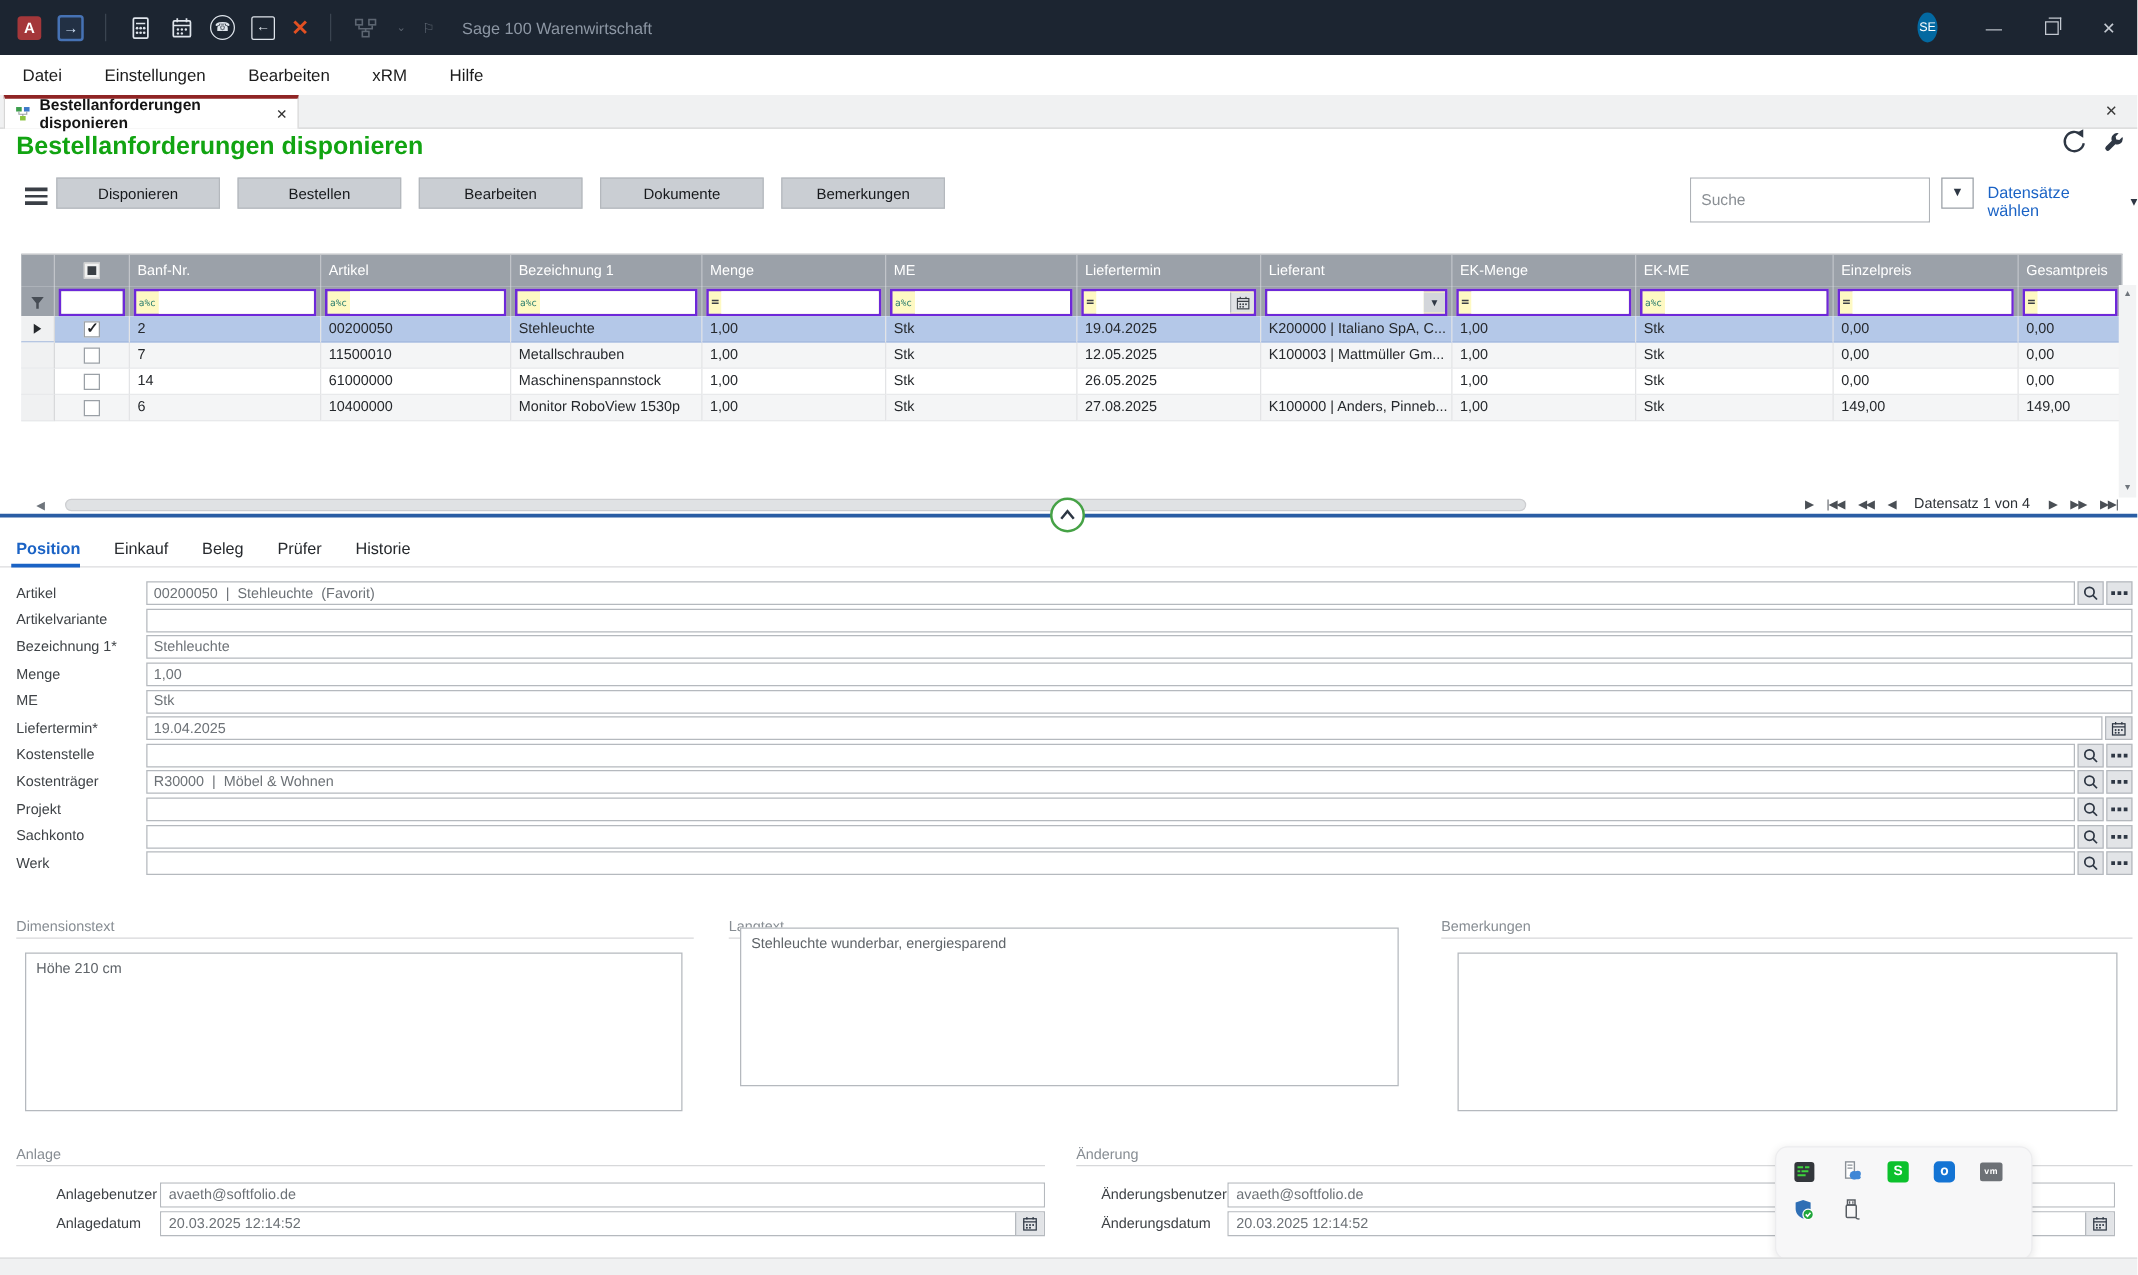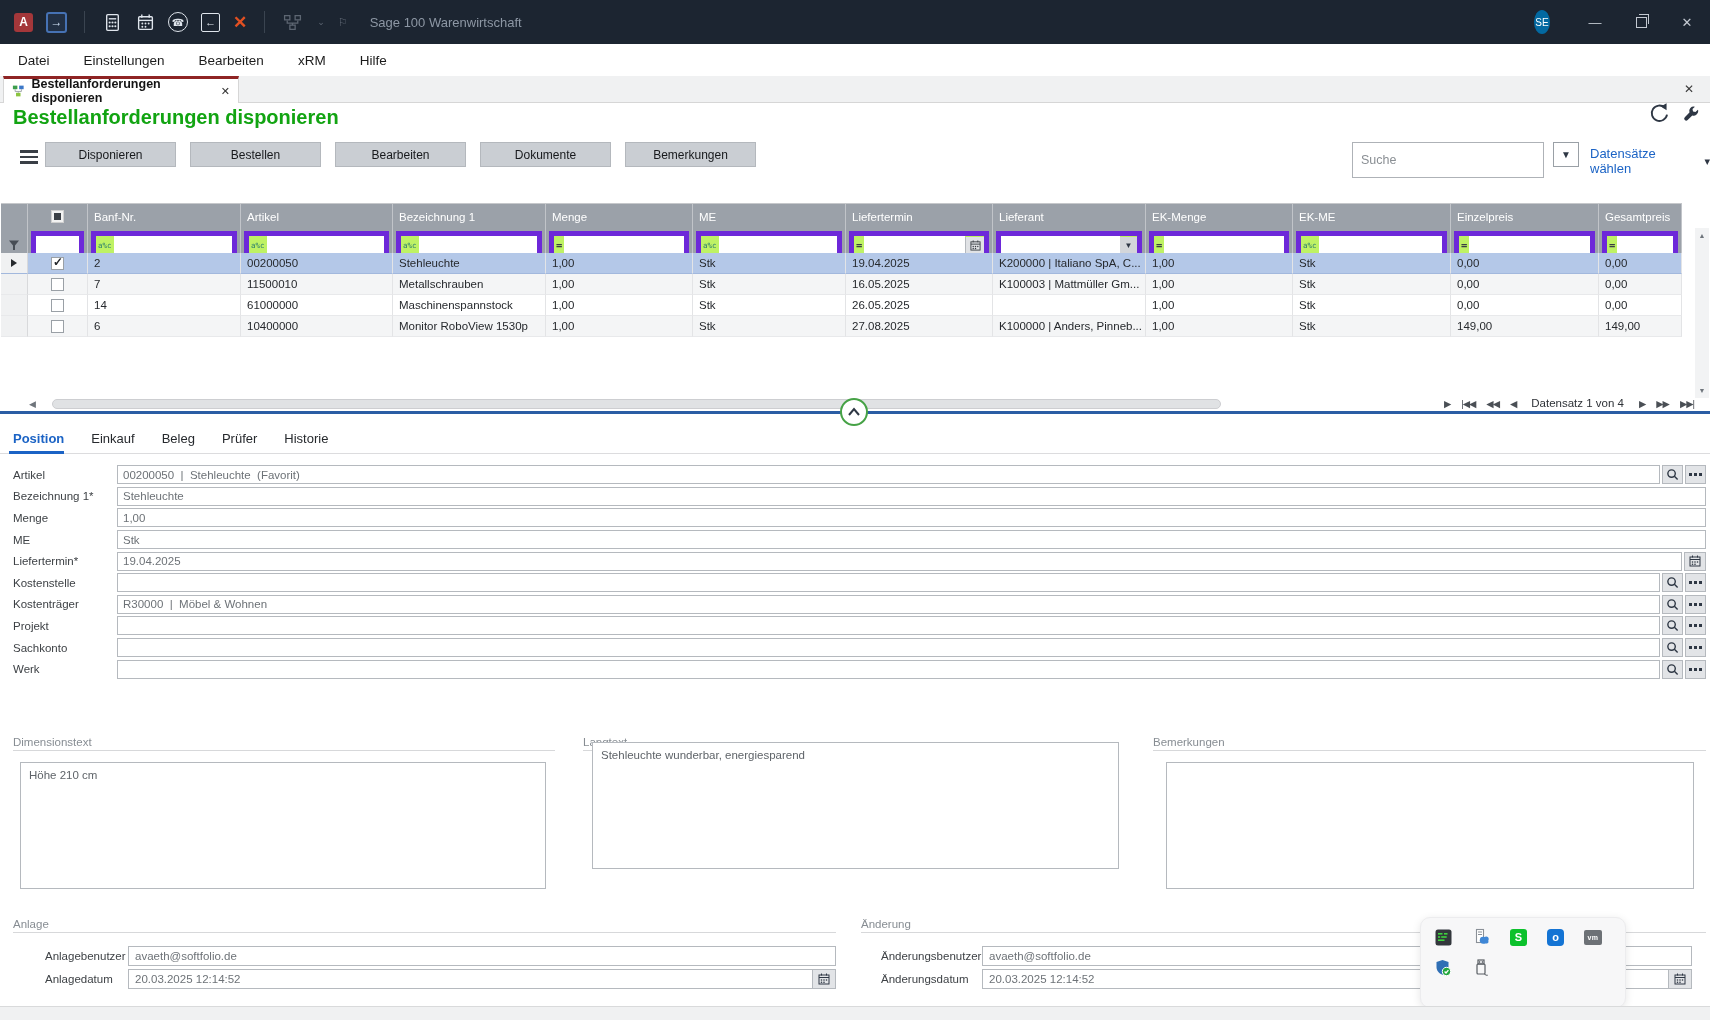--- a/index.html
+++ b/index.html
@@ -43,28 +43,28 @@
   .tbtn{width:131px;height:25px;background:#caced3;border:1px solid #b4b8bd;box-sizing:border-box;font-size:12px;color:#17191c;display:flex;align-items:center;justify-content:center}
   .searchbox{left:1352px;top:142px;width:192px;height:36px;border:1px solid #aeb2b7;box-sizing:border-box;background:#fff}
   .searchbox input{width:100%;height:100%;border:0;outline:0;padding:0 8px;font-size:12.5px;color:#555;box-sizing:border-box;font-family:inherit}
   .searchbox input::placeholder{color:#8a8f94}
   .filterbtn{left:1553px;top:142px;width:26px;height:25px;border:1px solid #9aa0a6;background:#fff;box-sizing:border-box;display:flex;align-items:center;justify-content:center}
   .filterbtn::after{content:"▼";font-size:10px;color:#2e3744}
   .recordslink{left:1590px;top:146px;font-size:13px;color:#1b63c5;display:flex;align-items:center;gap:8px}
   .recordslink::after{content:"▾";color:#2e3744;font-size:11px}
 
   
-  .grid{left:1px;top:203px;width:1681px}
+  .grid{left:17px;top:203px;width:1681px}
   .grow{display:grid;grid-template-columns:27px 60px 153px 152px 153px 147px 153px 147px 153px 147px 158px 148px 83px}
   .ghead{height:25px;background:#9ba1a9;border-top:1px solid #c6c8cb}
   .hc{color:#fff;font-size:11.5px;display:flex;align-items:center;padding-left:6px;border-right:1px solid rgba(255,255,255,.38);overflow:hidden;white-space:nowrap}
   .hc.center{justify-content:center;padding-left:0}
   .gfilter{height:24px;background:#9ba1a9}
   .fcell{display:flex;align-items:center;padding:2px 3px;border-right:1px solid rgba(255,255,255,.38);box-sizing:border-box}
-  .fbox{flex:1;height:18px;background:#bef264;border:5px solid #6d28d9;display:flex;align-items:center;min-width:0}
+  .fbox{flex:1;height:18px;background:#fef9c3;border:2px solid #6d28d9;display:flex;align-items:center;min-width:0}
   .fglyph{font-size:7.5px;color:#2a7d6e;padding:0 2px;font-family:"DejaVu Sans Mono",monospace;flex:none}
   .fglyph.eq{font-size:10.5px;color:#3a3f45;font-weight:bold}
   .fbox input{border:0;outline:0;flex:1;min-width:0;height:100%;font-size:11px;padding:0 2px;font-family:inherit}
   .fcal{flex:none;width:18px;height:16px;background:#e0e2e5;border-left:1px solid #b5b9be;display:flex;align-items:center;justify-content:center}
   .fdrop{flex:none;width:17px;height:16px;background:#d3d6da;display:flex;align-items:center;justify-content:center}
   .fdrop::after{content:"▼";font-size:8px;color:#2e3744}
   .gdata{height:21px;background:#fff;font-size:11.5px;color:#26292d}
   .gdata.alt{background:#f4f5f6}
   .dc{display:flex;align-items:center;padding-left:6px;border-right:1px solid #e3e4e6;border-bottom:1px solid #e8e9eb;overflow:hidden;white-space:nowrap}
   .gdata.selected .dc{background:#b4c8e8;border-bottom-color:#a2b8dd}
@@ -369,21 +369,21 @@
   <div class="grow gdata alt">
     <div class="dc ind"></div>
     <div class="dc cbc">
         <span class="cb"></span>
       </div>
     <div class="dc">7</div>
     <div class="dc">11500010</div>
     <div class="dc">Metallschrauben</div>
     <div class="dc">1,00</div>
     <div class="dc">Stk</div>
-    <div class="dc">16.05.2025</div>
+    <div class="dc">12.05.2025</div>
     <div class="dc">K100003  |  Mattmüller Gm...</div>
     <div class="dc">1,00</div>
     <div class="dc">Stk</div>
     <div class="dc">0,00</div>
     <div class="dc">0,00</div>
   </div>
   <div class="grow gdata">
     <div class="dc ind"></div>
     <div class="dc cbc">
         <span class="cb"></span>
@@ -463,20 +463,24 @@
           <line x1="9" y1="9" x2="12.5" y2="12.5" stroke="#2e3744" stroke-width="1.5"></line>
         </svg>
       </span>
     <span class="fbtn">
         <span class="dots">
           <i></i>
           <i></i>
           <i></i>
         </span>
       </span>
+  </div>
+  <div class="frow">
+    <span class="flabel">Artikelvariante</span>
+    <input class="finput" value="" style="">
   </div>
   <div class="frow">
     <span class="flabel">Bezeichnung 1*</span>
     <input class="finput" value="Stehleuchte" style="">
   </div>
   <div class="frow">
     <span class="flabel">Menge</span>
     <input class="finput" value="1,00" style="">
   </div>
   <div class="frow">

